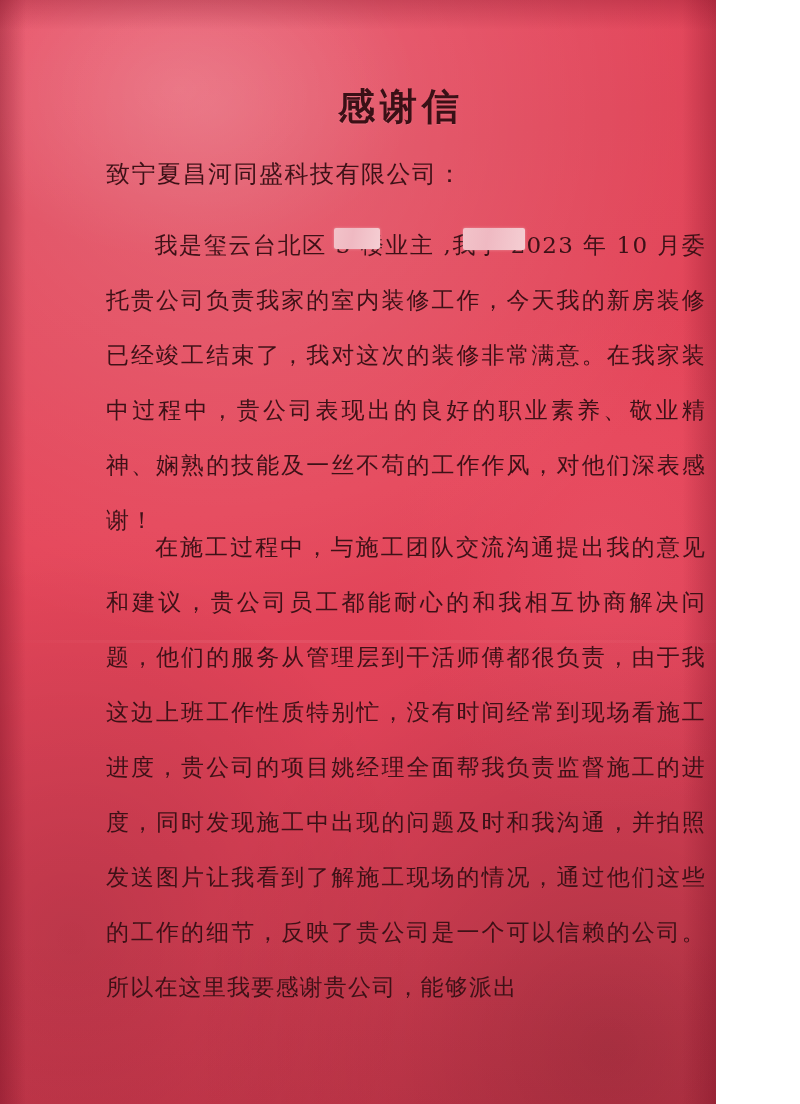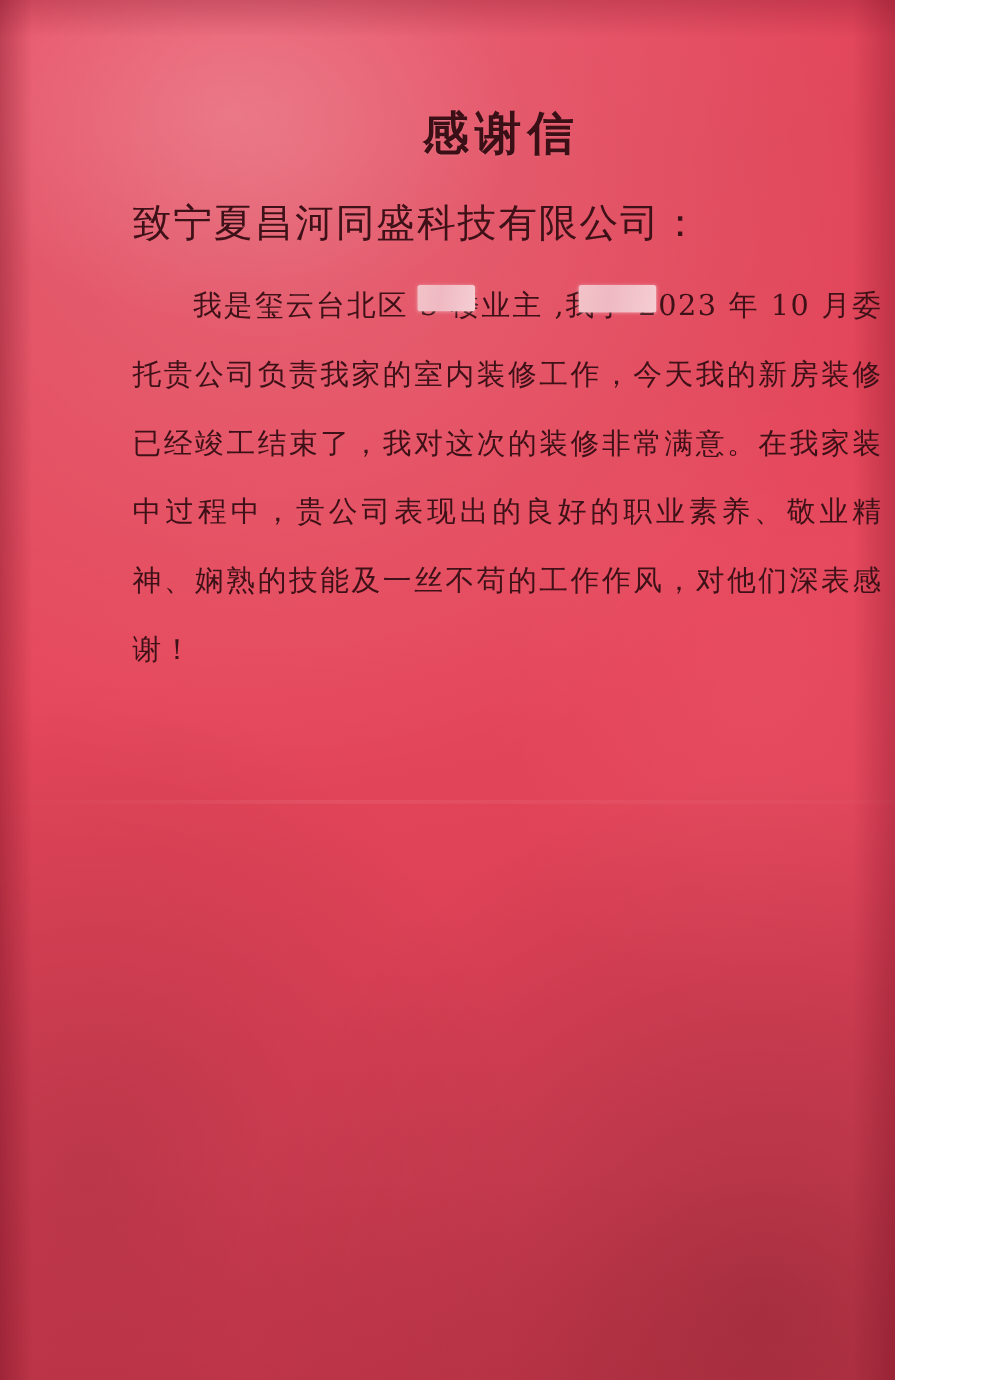--- a/index.html
+++ b/index.html
@@ -80,21 +80,21 @@
     letter-spacing: 5px;
     color: #3a1016;
     text-shadow: 0 1px 1px rgba(255,255,255,0.10);
   }
 
   .salutation {
     position: absolute;
     top: 158px;
     left: 10px;
     font-family: Liberation Serif, serif;
-    font-size: 31px;
+    font-size: 24px;
     letter-spacing: 1.5px;
     color: #3d1117;
   }
 
   .para {
     position: absolute;
     left: 10px;
     width: 600px;
     font-family: "DejaVu Serif", serif;
     font-size: 23px;
@@ -158,19 +158,20 @@
   <div class="crease"></div>
 
   <div class="doc-body">
 
     <div class="doc-title">感谢信</div>
 
     <div class="salutation">致宁夏昌河同盛科技有限公司：</div>
 
     <div class="para para-1"><span class="indent"></span><span>我是玺云台北区 3    楼业主      ,我于 2023 年 10 月委托贵公司负责我家的室内装修工作，今天我的新房装修已经竣工结束了，我对这次的装修非常满意。在我家装中过程中，贵公司表现出的良好的职业素养、敬业精神、娴熟的技能及一丝不苟的工作作风，对他们深表感谢！</span></div>
 
+    <div class="para para-2"><span class="indent"></span><span>在施工过程中，与施工团队交流沟通提出我的意见和建议，贵公司员工都能耐心的和我相互协商解决问题，他们的服务从管理层到干活师傅都很负责，由于我这边上班工作性质特别忙，没有时间经常到现场看施工进度，贵公司的项目姚经理全面帮我负责监督施工的进度，同时发现施工中出现的问题及时和我沟通，并拍照发送图片让我看到了解施工现场的情况，通过他们这些的工作的细节，反映了贵公司是一个可以信赖的公司。所以在这里我要感谢贵公司，能够派出</span></div>
 
   </div>
 
   <div class="redaction redaction-unit"></div>
   <div class="redaction redaction-name"></div>
 
 </div>
 
 </body></html>

